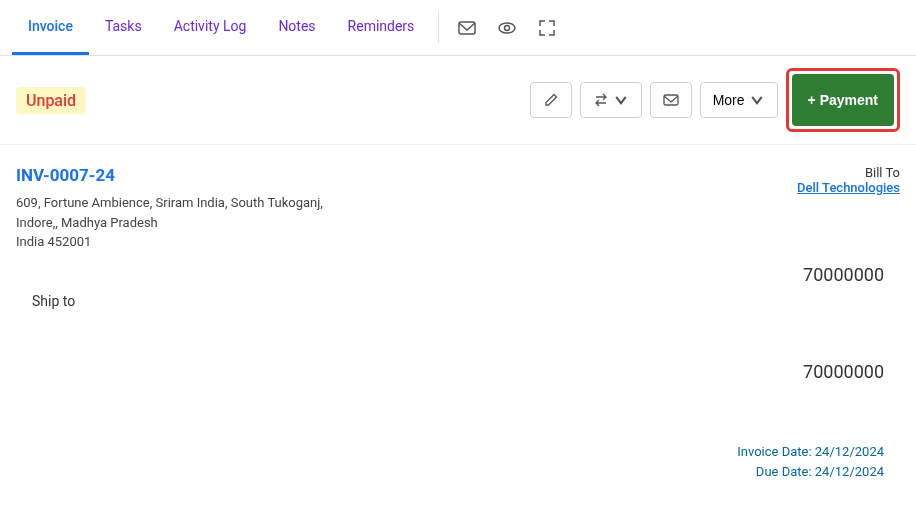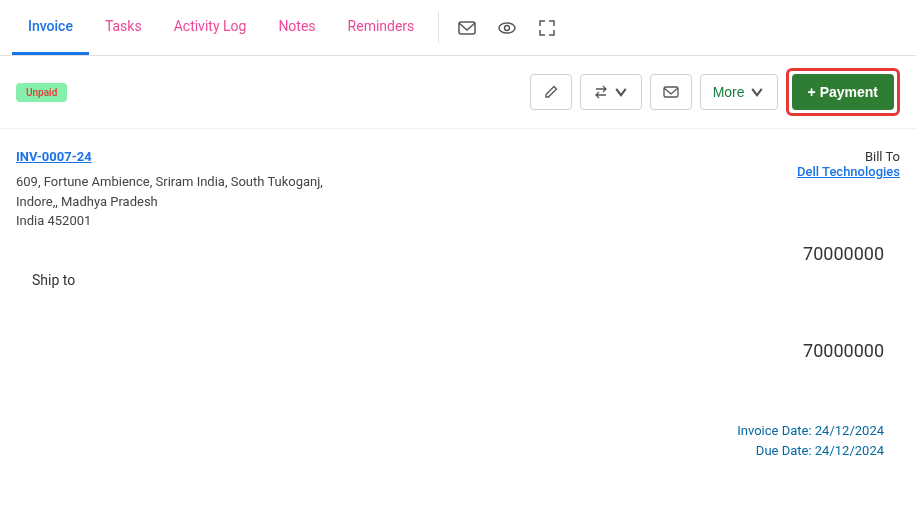--- a/index.html
+++ b/index.html
@@ -5,60 +5,60 @@
     * { box-sizing: border-box; margin: 0; padding: 0; }
     body { font-family: -apple-system, BlinkMacSystemFont, 'Segoe UI', Roboto, sans-serif; background: #fff; color: #333; font-size: 14px; }
 
     
     .tabs-bar {
       display: flex; align-items: stretch; border-bottom: 1px solid #e0e0e0;
       padding: 0 12px; height: 56px;
     }
     .tab {
       display: flex; align-items: center; padding: 0 16px; cursor: pointer;
-      color: #ec4899; font-size: 14px; border-bottom: 3px solid transparent;
+      color: #6d28d9; font-size: 14px; border-bottom: 3px solid transparent;
       white-space: nowrap;
     }
     .tab.active { color: #1a73e8; border-bottom: 3px solid #1a73e8; font-weight: 500; }
     .tab-divider { width: 1px; background: #e0e0e0; margin: 12px 8px; }
     .tab-icon-btn {
       display: flex; align-items: center; justify-content: center;
       padding: 0 10px; cursor: pointer; color: #555;
     }
 
     
     .toolbar {
       display: flex; align-items: center; padding: 12px 16px; gap: 8px;
       border-bottom: 1px solid #f0f0f0;
     }
     .status-badge {
-      background: #86efac; color: #e53935; border-radius: 4px;
-      padding: 4px 10px; font-size: 10px; font-weight: 500;
+      background: #fef9c3; color: #e53935; border-radius: 4px;
+      padding: 4px 10px; font-size: 16px; font-weight: 500;
     }
     .spacer { flex: 1; }
     .toolbar-btn {
       display: flex; align-items: center; justify-content: center;
       border: 1px solid #d0d0d0; background: #fff; border-radius: 4px;
-      height: 36px; padding: 0 12px; cursor: pointer; color: #15803d; gap: 4px;
+      height: 36px; padding: 0 12px; cursor: pointer; color: #000000; gap: 4px;
       font-size: 14px;
     }
     .toolbar-btn svg { width: 16px; height: 16px; }
     .payment-btn {
       background: #2e7d32; color: #fff; border: none; border-radius: 4px;
-      height: 36px; padding: 0 16px; cursor: pointer; font-size: 14px;
+      height: 52px; padding: 0 16px; cursor: pointer; font-size: 14px;
       font-weight: 600; display: flex; align-items: center; gap: 6px;
     }
     .payment-btn-wrapper {
       border: 3px solid #e53935; border-radius: 6px; padding: 3px;
     }
 
     
     .content { padding: 20px 16px; }
     .invoice-header { display: flex; justify-content: space-between; align-items: flex-start; }
-    .invoice-id { color: #1a73e8; font-size: 13px; font-weight: 700; margin-bottom: 8px; text-decoration: underline; }
+    .invoice-id { color: #1a73e8; font-size: 17px; font-weight: 700; margin-bottom: 8px; }
     .company-name { font-weight: 700; font-size: 14px; margin-bottom: 4px; }
     .address-line { color: #444; font-size: 13px; line-height: 1.5; }
     .bill-to-section { text-align: right; }
     .bill-to-label { color: #333; font-size: 13px; }
     .bill-to-name { color: #1a73e8; font-size: 13px; font-weight: 500; text-decoration: underline; }
 
     .amounts-row {
       display: flex; justify-content: flex-end;
       padding: 12px 16px 0; color: #333; font-size: 18px;
     }

